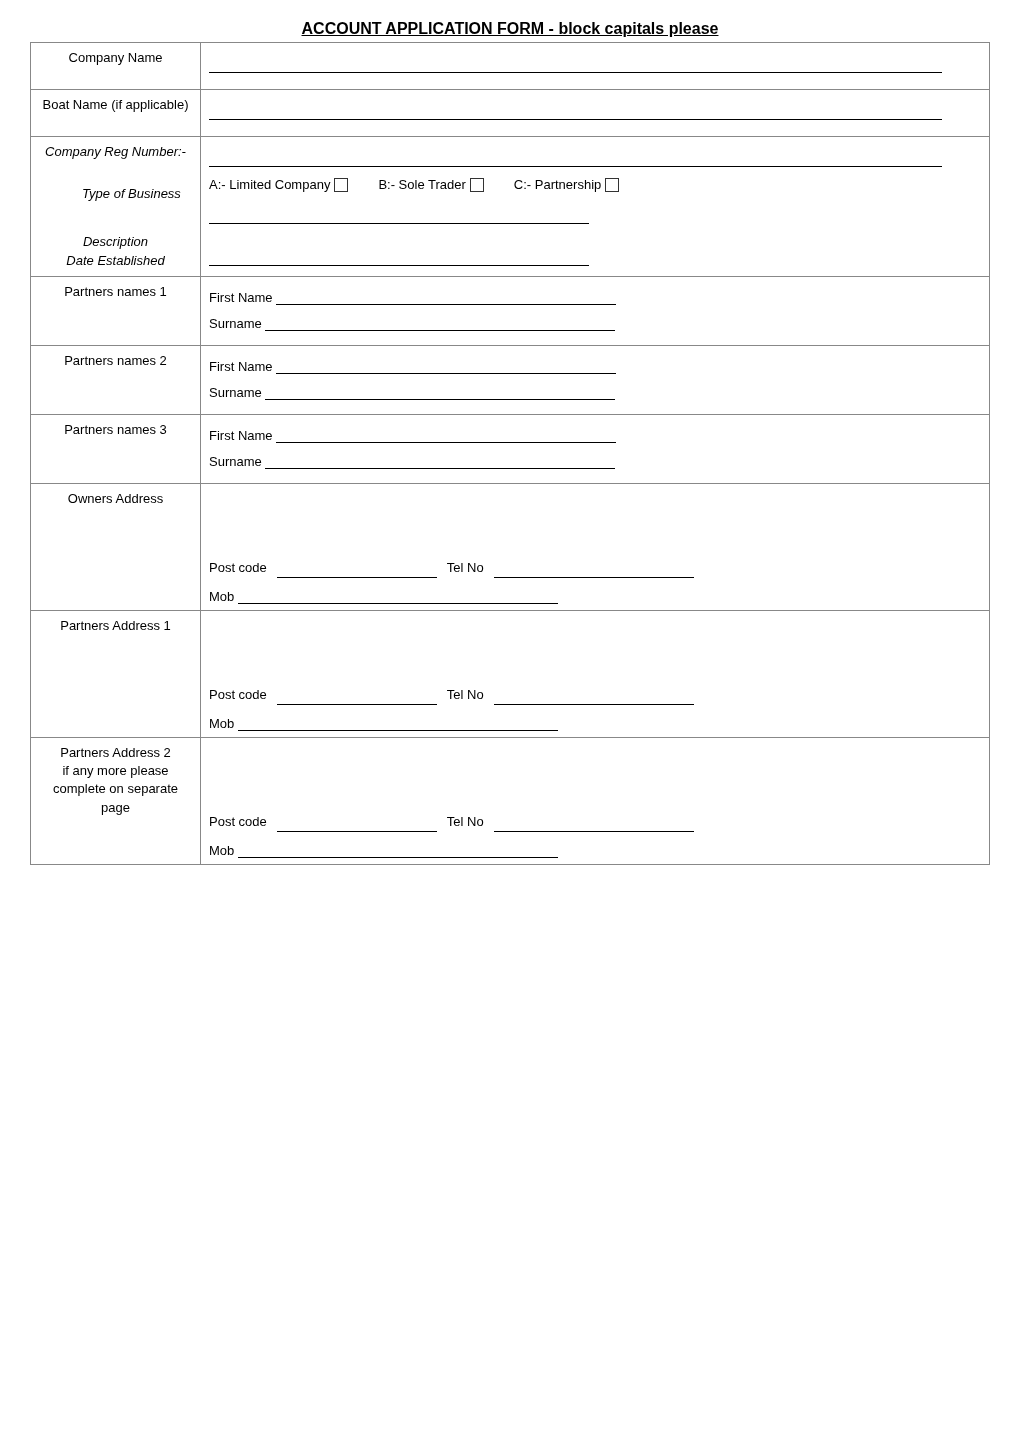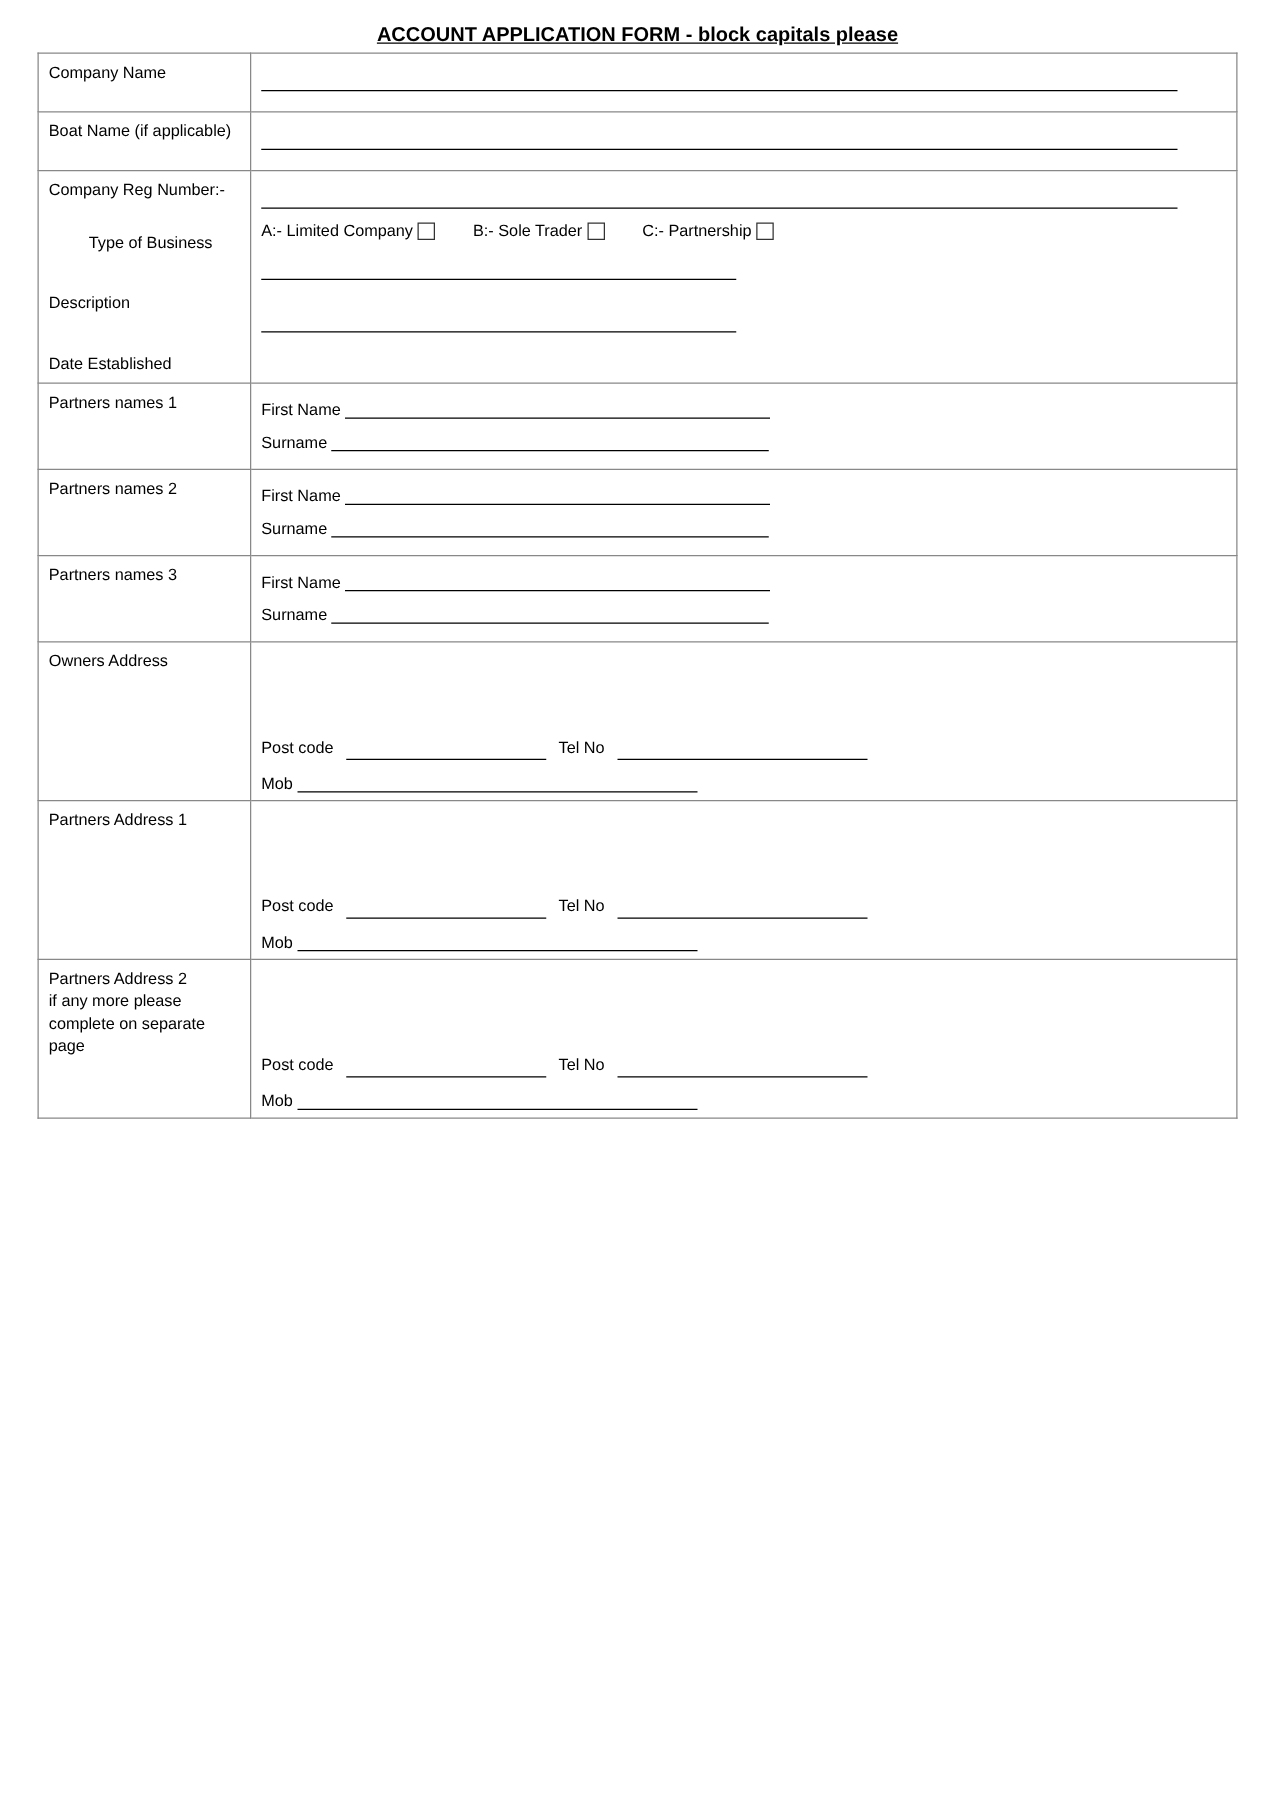--- a/index.html
+++ b/index.html
@@ -29,20 +29,21 @@
       vertical-align: top;
       padding: 6px 8px;
     }
     .label-cell {
       width: 170px;
       min-width: 170px;
       vertical-align: top;
       padding: 8px 10px;
       font-size: 13px;
       line-height: 1.4;
+      text-align: center;
     }
     .content-cell {
       vertical-align: top;
       padding: 6px 12px;
     }
     .underline-field {
       display: inline-block;
       border-bottom: 1px solid #000;
       min-width: 300px;
       height: 18px;
@@ -136,24 +137,24 @@
   <tr>
     <td class="label-cell">Boat Name (if applicable)</td>
     <td class="content-cell">
       <div class="field-row">
         <span class="underline-field-lg"></span>
       </div>
     </td>
   </tr>
 
   <tr>
-    <td class="label-cell" style="vertical-align:top;">
+    <td class="label-cell" style="vertical-align:top;font-style:italic;">
       <div style="margin-bottom:24px;">Company Reg Number:-</div>
       <div style="margin-bottom:30px;margin-left:32px;">Type of Business</div>
-      <div style="margin-bottom:30px;">Description</div>
+      <div style="">Description</div>
       <div>Date Established</div>
     </td>
     <td class="content-cell">
 
       <div class="field-row">
         <span class="underline-field-lg"></span>
       </div>
 
       <div class="checkbox-row">
         <div class="checkbox-item">

